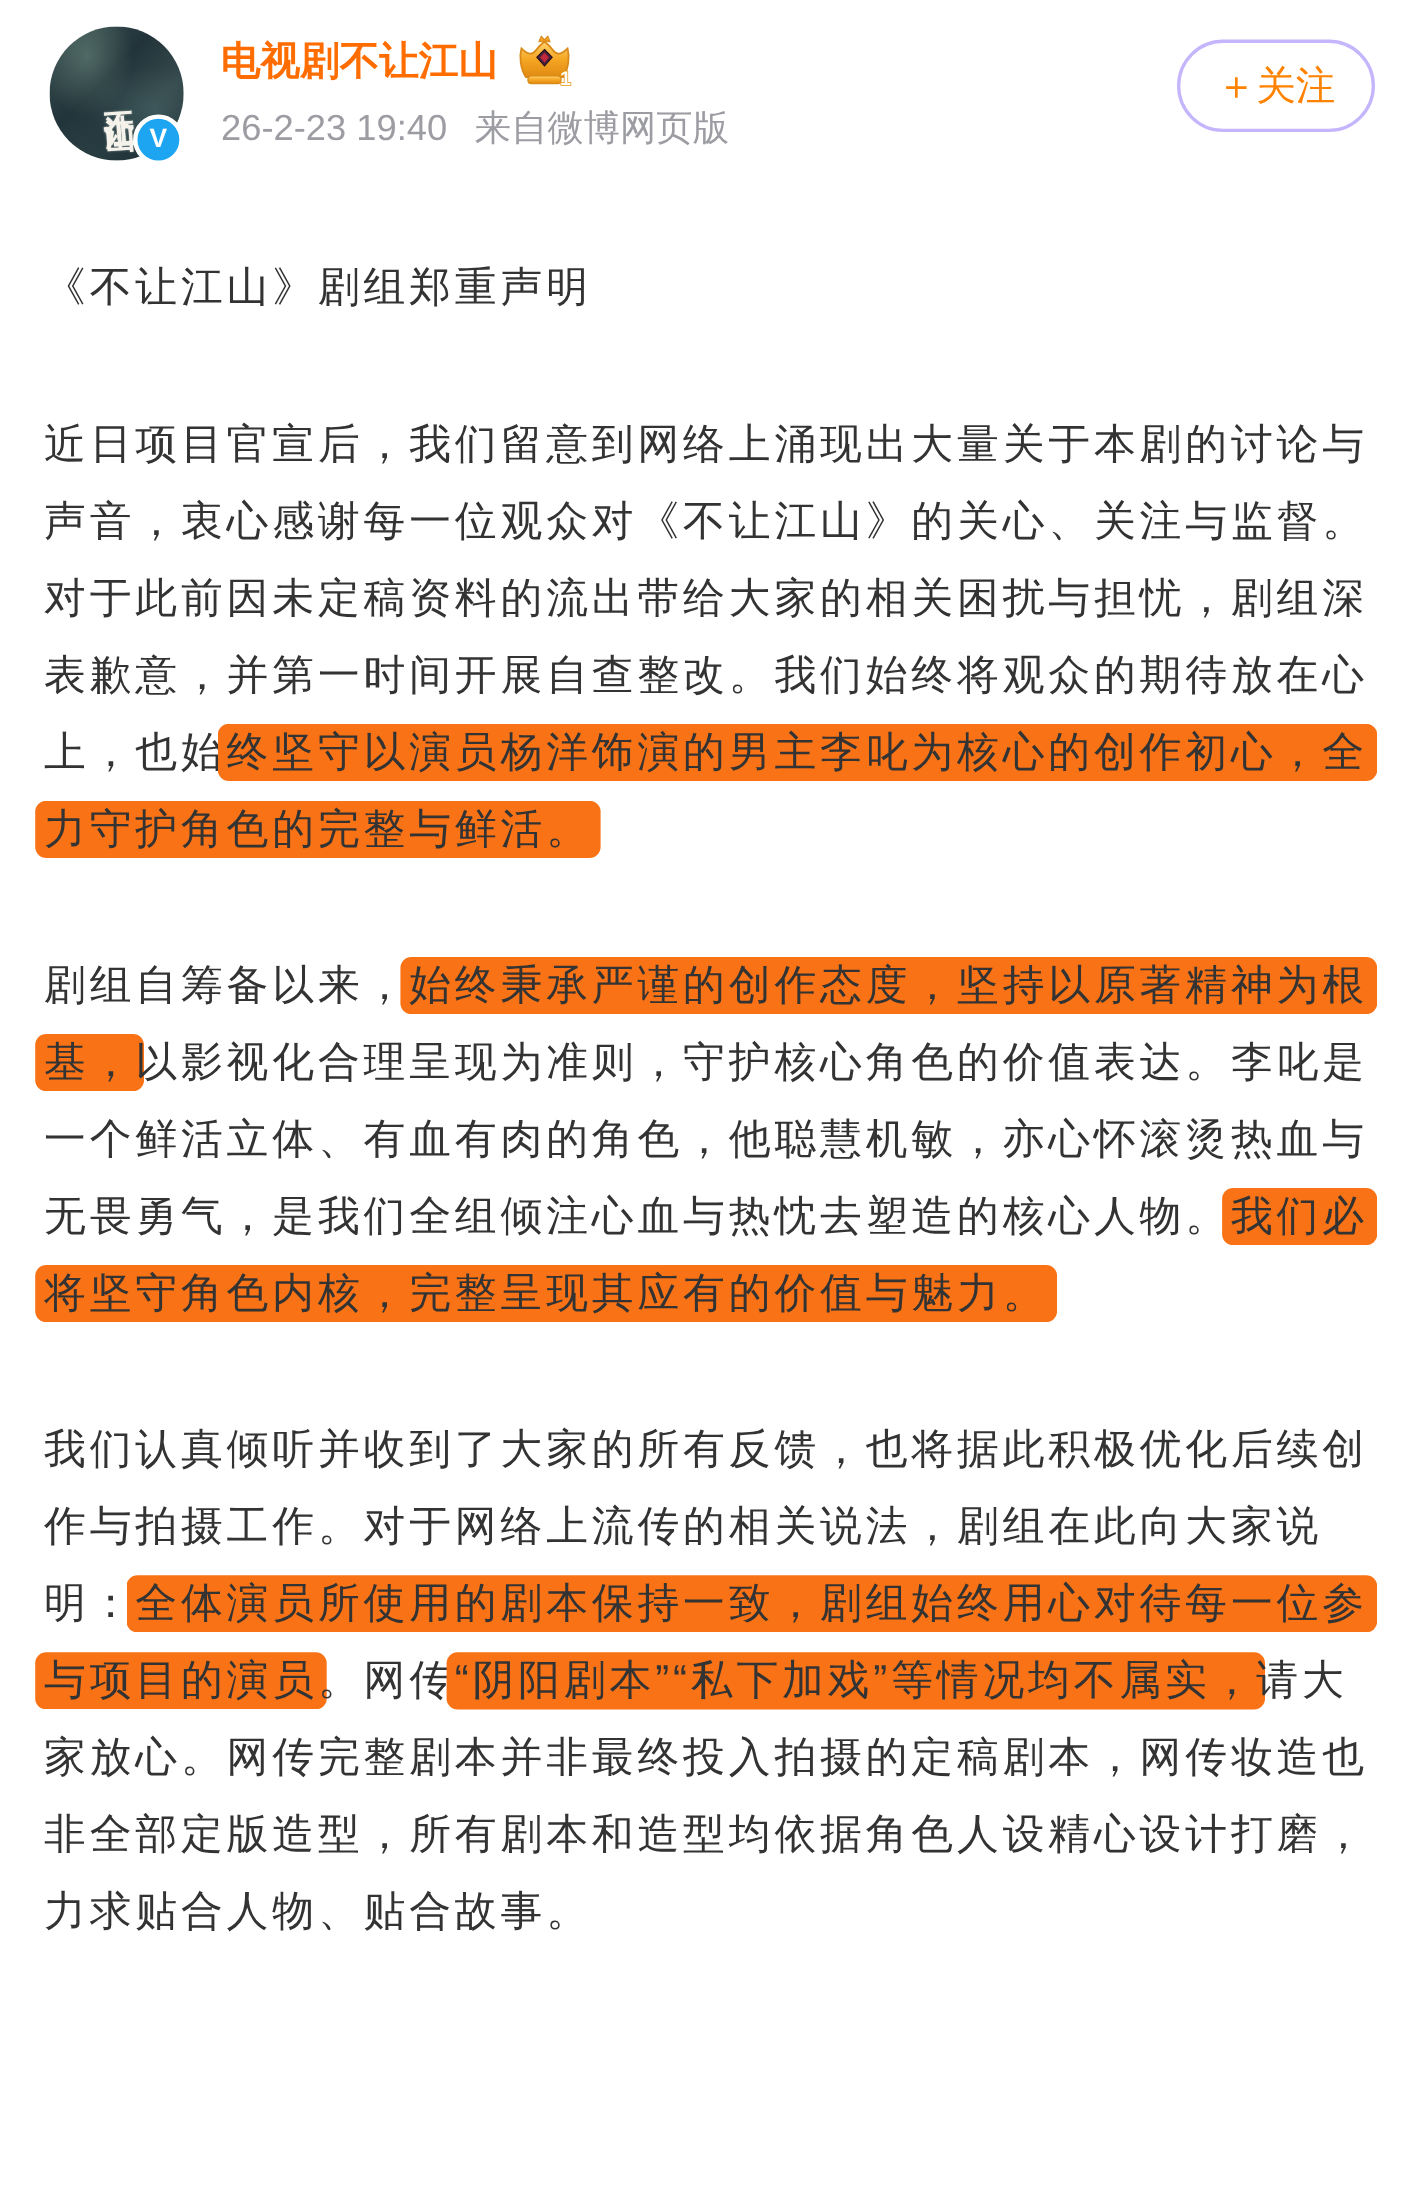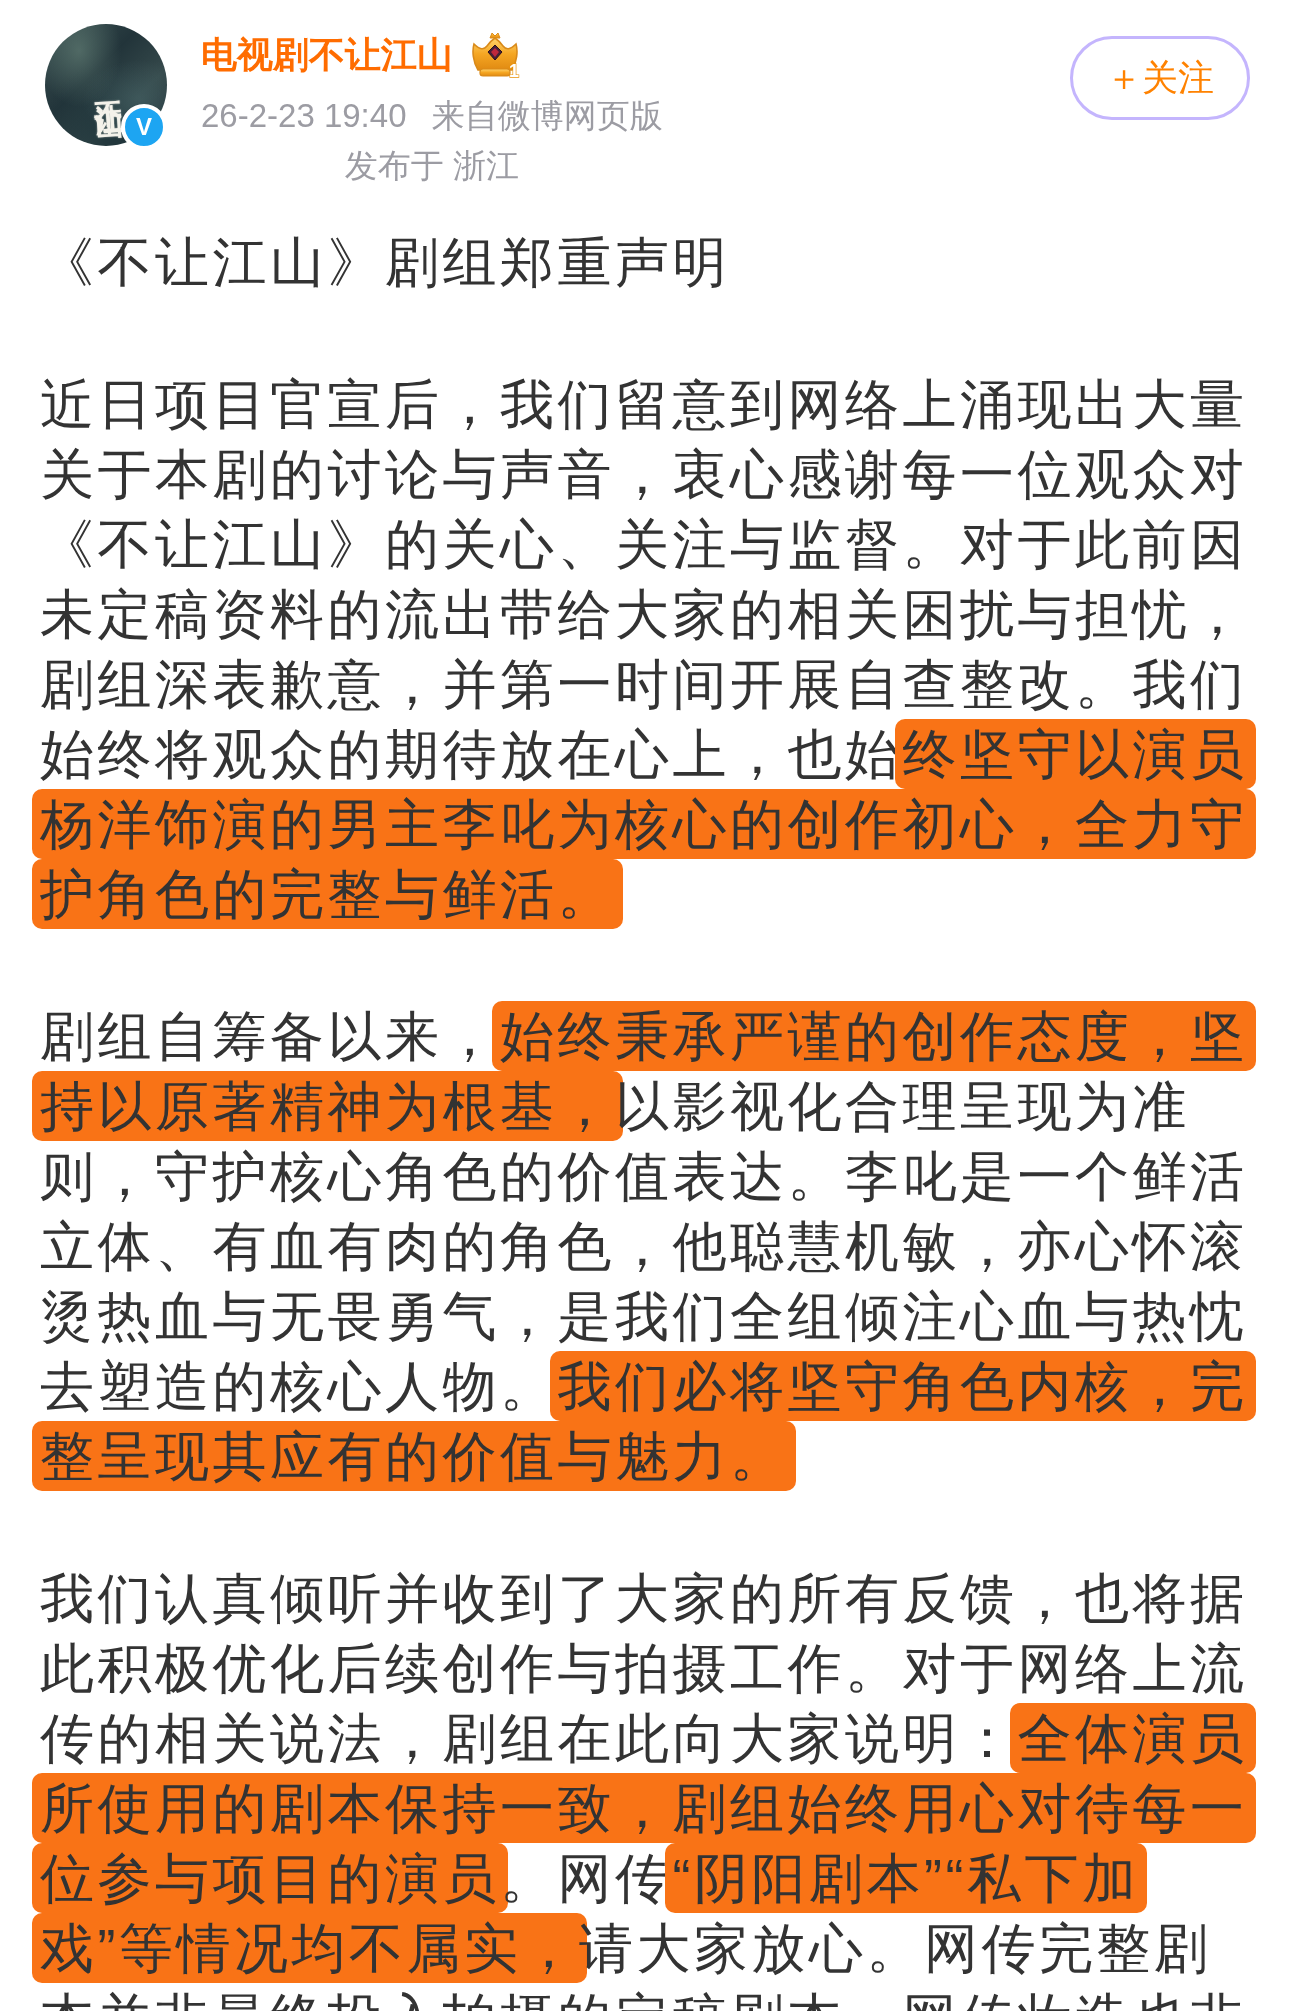--- a/index.html
+++ b/index.html
@@ -130,21 +130,21 @@
     cursor: pointer;
     padding: 0;
   }
   
   .post {
     margin-top: 38px;
     width: 1208px;
   }
   .para {
     margin: 0 0 72px 0;
-    font-size: 54px;
+    font-size: 38px;
     line-height: 70px;
     letter-spacing: 3.5px;
     color: #333333;
     line-break: strict;
     text-align: left;
   }
   .para:last-child { margin-bottom: 0; }
   .hl {
     background: #f97316;
     padding: 5px 8px;
@@ -188,21 +188,20 @@
           <rect x="11" y="38" width="30" height="7" rx="3" fill="url(#gold)" stroke="#d98a1a" stroke-width="1.2"></rect>
           <text x="40" y="46" font-size="18" font-weight="bold" fill="#ffffff" stroke="#e8930c" stroke-width="1.4" paint-order="stroke">1</text>
         </svg>
       </div>
 
       <div class="meta">
         <span>26-2-23 19:40</span>
         <span class="src">来自微博网页版</span>
       </div>
 
-      <div class="meta meta2">发布于 浙江</div>
     </div>
 
     <button class="follow">＋关注</button>
   </div>
 
   <div class="post">
     <p class="para">《不让江山》剧组郑重声明</p>
 
   <p class="para"><span>近日项目官宣后，我们留意到网络上涌现出大量关于本剧的讨论与声音，衷心感谢每一位观众对《不让江山》的关心、关注与监督。对于此前因未定稿资料的流出带给大家的相关困扰与担忧，剧组深表歉意，并第一时间开展自查整改。我们始终将观众的期待放在心上，也始</span><span class="hl">终坚守以演员杨洋饰演的男主李叱为核心的创作初心，全力守护角色的完整与鲜活。</span></p>
       <p class="para"><span>剧组自筹备以来，</span><span class="hl">始终秉承严谨的创作态度，坚持以原著精神为根基，</span><span>以影视化合理呈现为准则，守护核心角色的价值表达。李叱是一个鲜活立体、有血有肉的角色，他聪慧机敏，亦心怀滚烫热血与无畏勇气，是我们全组倾注心血与热忱去塑造的核心人物。</span><span class="hl">我们必将坚守角色内核，完整呈现其应有的价值与魅力。</span></p>

